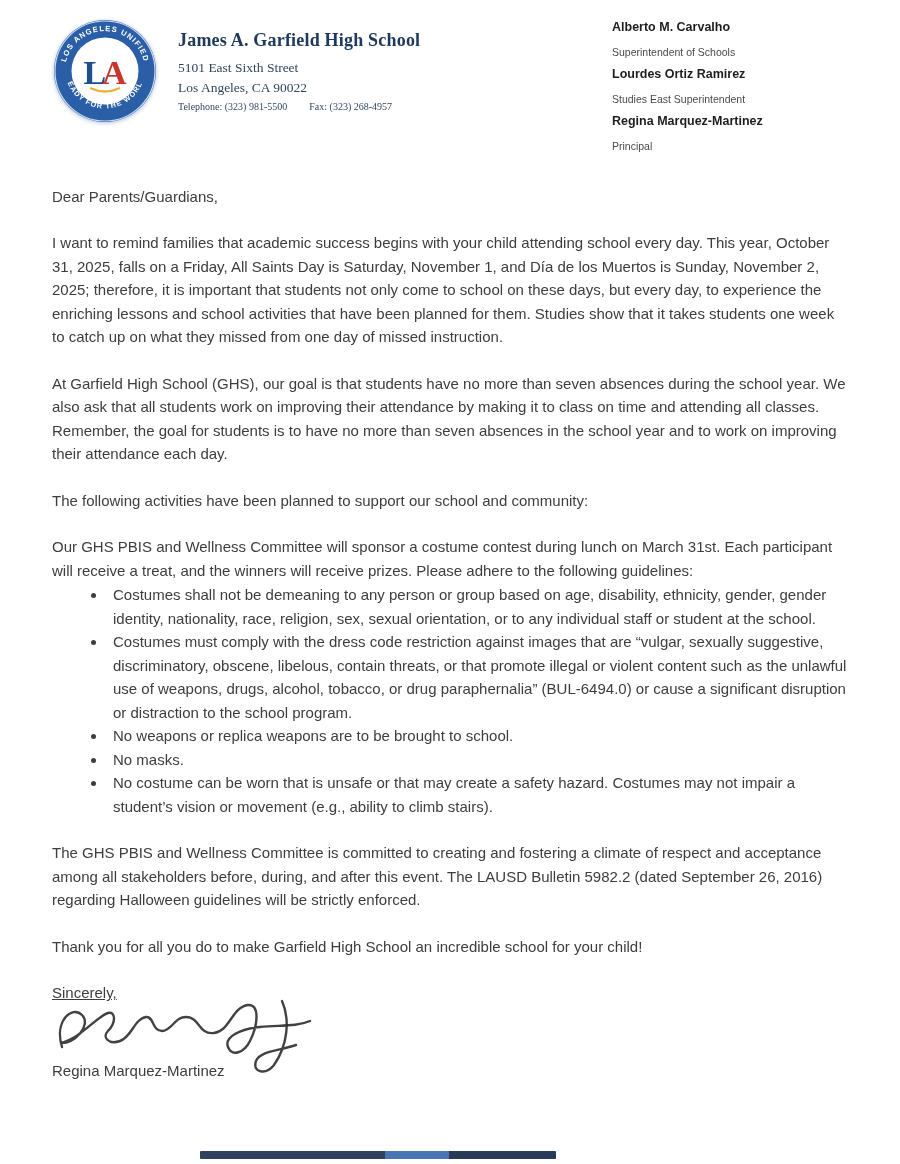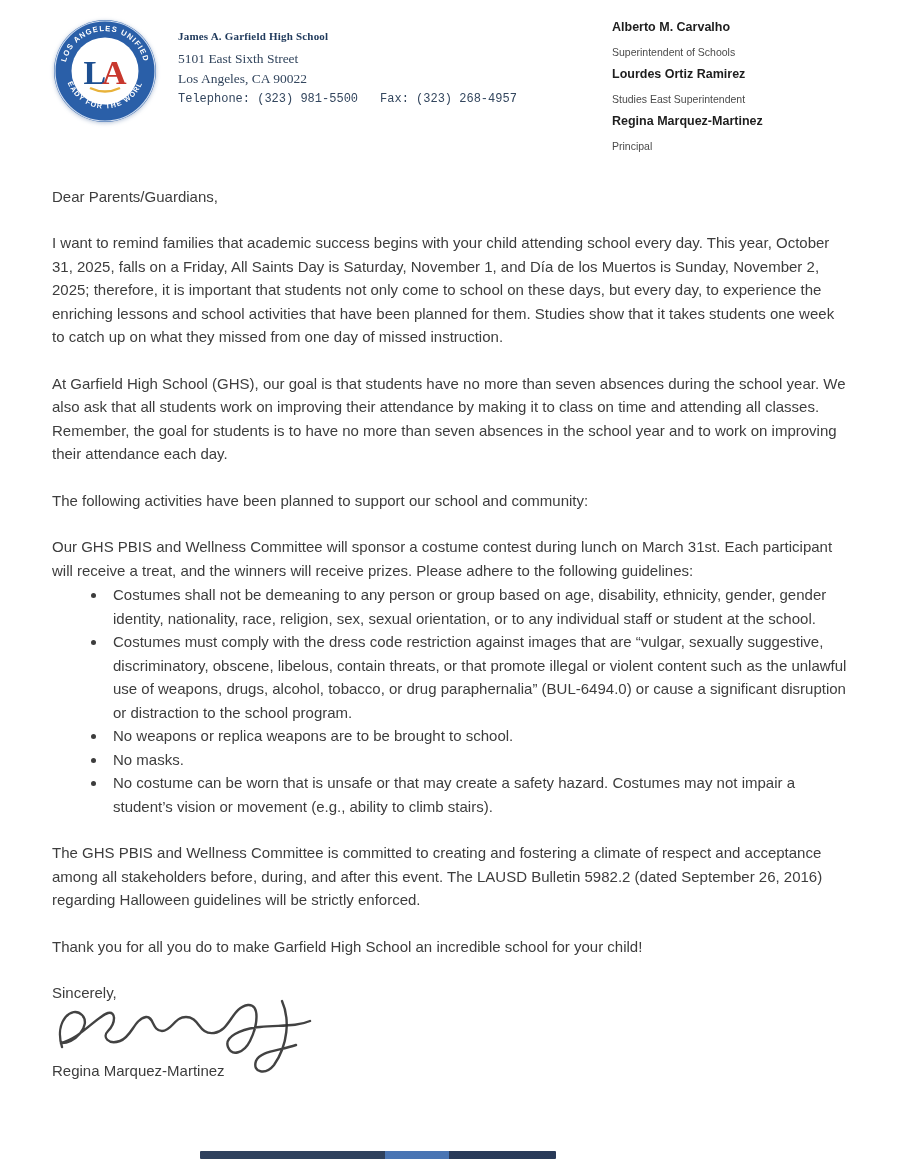--- a/index.html
+++ b/index.html
@@ -15,44 +15,44 @@
 
   
   .header { display:flex; align-items:flex-start; }
   .logo { width:106px; height:106px; flex:0 0 auto; margin-top:2px; filter:drop-shadow(0 1px 2px rgba(40,80,140,.35)); }
   .school-info {
     margin-left:20px; margin-top:14px;
     font-family:"Liberation Serif", serif;
     color:#33465e;
   }
   .school-name {
-    font-size:11px; font-weight:bold; color:#203a5c;
+    font-size:18px; font-weight:bold; color:#203a5c;
     margin-bottom:7px; letter-spacing:.2px;
   }
   .school-line { font-size:13.5px; line-height:1.5;font-family:Liberation Serif, serif; }
-  .contact-line { font-size:12px; line-height:1.5;font-family:Liberation Mono, monospace; }
+  .contact-line { font-size:10px; line-height:1.5; }
   .contact-line .fax { margin-left:22px; }
 
   .officials {
     margin-left:auto; width:236px; flex:0 0 auto;
     font-family:Liberation Sans, sans-serif; padding-top:4px;
   }
   .official { margin-bottom:9px; }
   .official-name { font-weight:bold; font-size:12.5px; color:#1e1e1e; line-height:1.25; }
   .official-title { font-size:10.5px; color:#4a4a4a; margin-top:10px; line-height:1.2; }
 
   
   .body-text { font-size:15px; line-height:1.567; color:#3d3d3d; }
   .date { margin-top:16px; }
   .body-text p { margin:23px 0 0 0; }
   ul.guidelines { margin:1px 0 0 0; padding-left:55px; }
   ul.guidelines li { padding-left:6px; margin:0; }
 
   
-  .closing { margin-top:23px; }
+  .closing { margin-top:23px;text-decoration:underline; }
   .signature-wrap { margin:-16px 0 0 -6px; height:74px; position:relative; }
   .signature-svg { position:absolute; left:0; top:0; }
   .signature-name { margin-top:-4px; position:relative; }
 
   
   .scan-artifact {
     position:absolute; left:200px; bottom:5px; width:356px; height:8px;
     background:linear-gradient(90deg,#1d3150 0 52%, #3a69ad 52% 70%, #16294a 70% 100%);
     border-radius:1px; opacity:.92;
   }

